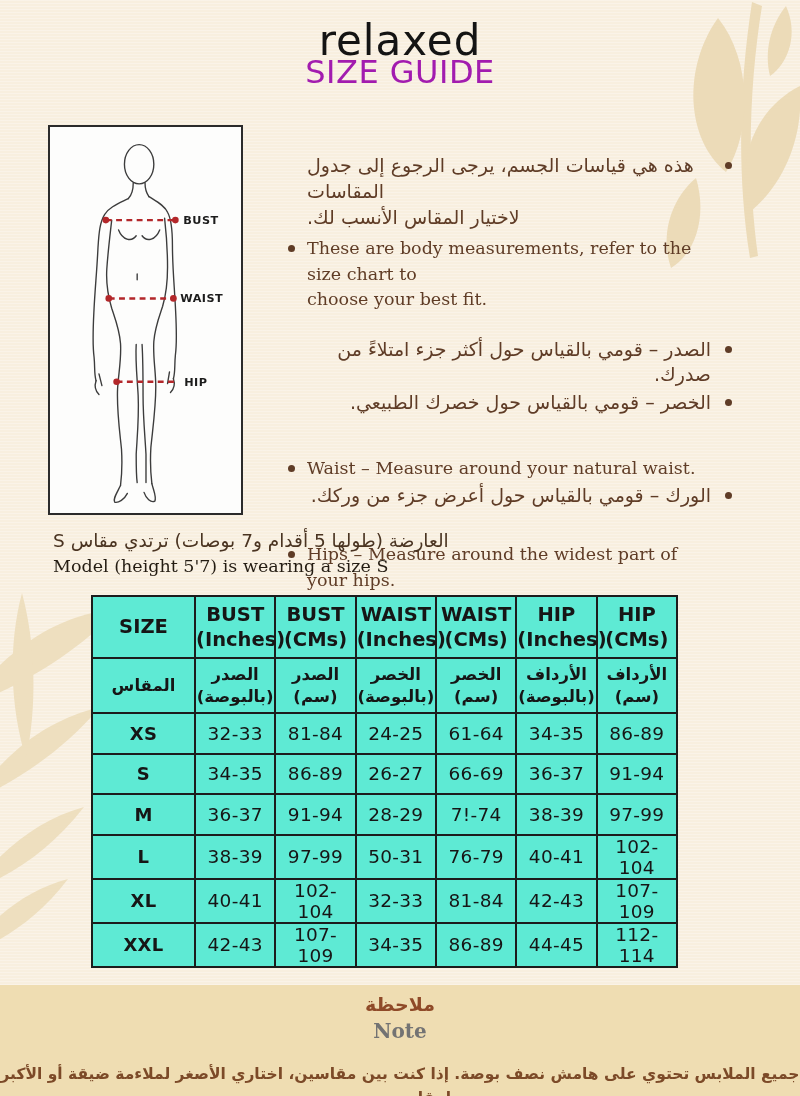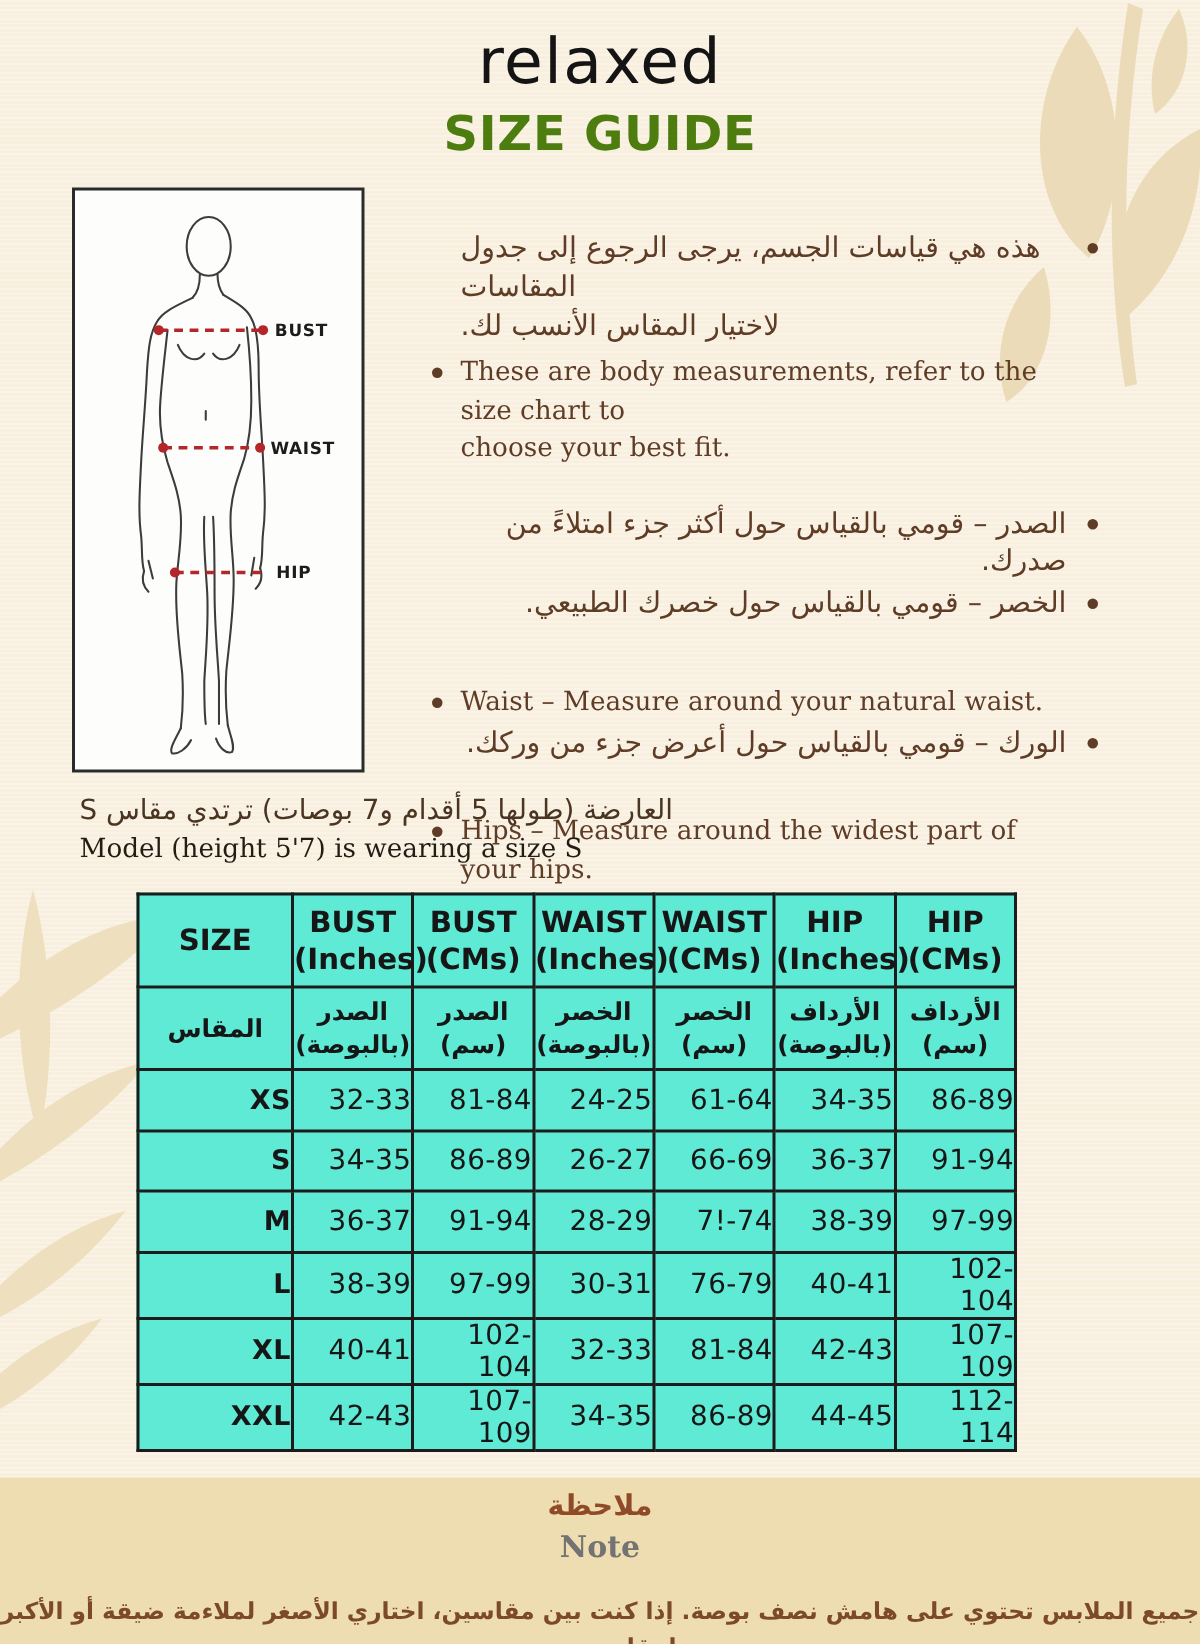--- a/index.html
+++ b/index.html
@@ -9,22 +9,22 @@
     background-image:repeating-linear-gradient(0deg, rgba(255,255,255,.28) 0 1px, rgba(0,0,0,0) 1px 3px);
     font-family:"DejaVu Sans","Liberation Sans",sans-serif;
     -webkit-font-smoothing:antialiased;
   }
   .abs{position:absolute;}
   
   .leaf-svg{position:absolute;pointer-events:none;}
   
   .logo{top:16px;left:0;width:100%;text-align:center;
     font-size:42px;font-weight:500;letter-spacing:1px;color:#141414;}
-  .title{top:70px;left:0;width:100%;text-align:center;
-    font-size:32px;font-weight:700;letter-spacing:.5px;color:#4d7c0f;}
+  .title{top:53px;left:0;width:100%;text-align:center;
+    font-size:32px;font-weight:400;letter-spacing:.5px;color:#a21caf;}
   
   .diagram{top:125px;left:48px;width:195px;height:390px;background:#fdfdfc;
     border:2.5px solid #2b2b2b;box-sizing:border-box;}
   .diagram svg{display:block;width:100%;height:100%;}
   
   .bullets{top:153px;left:283px;width:452px;color:#5f3c26;}
   .bullet{position:relative;padding:0 24px;box-sizing:border-box;}
   .bullet .dot{position:absolute;top:9px;width:7px;height:7px;border-radius:50%;background:#5f3c26;}
   .bullet.en .dot{left:5px;}
   .bullet.ar .dot{right:3px;}
@@ -43,21 +43,21 @@
   .model-note{top:529px;left:53px;width:520px;color:#3c2a1c;}
   .model-note .ar{direction:rtl;text-align:left;font-size:18.5px;line-height:1.35;color:#4a3422;}
   .model-note .en{font-family:"DejaVu Serif","Liberation Serif",serif;font-size:17.5px;line-height:1.4;color:#241c12;}
   
   .size-table{top:595px;left:45px;}
   table{border-collapse:collapse;width:587px;table-layout:fixed;background:#5eead4;margin-left:46px;}
   th,td{border:2.5px solid #1c1c1c;text-align:center;vertical-align:middle;
     white-space:pre-line;color:#161616;padding:0;}
   .hdr-en th{height:60px;font-size:19.5px;font-weight:800;line-height:1.3;}
   .hdr-ar td{height:53px;font-size:16.5px;font-weight:700;direction:rtl;line-height:1.3;}
-  tbody td{height:38.5px;font-size:18.5px;font-weight:500;letter-spacing:.3px;text-align:right;}
+  tbody td{height:38.5px;font-size:18.5px;font-weight:500;letter-spacing:.3px;}
   tbody td.size-col{font-weight:800;font-size:18px;}
   
   .notebar{top:985px;left:0;width:800px;height:111px;background:#efddb2;text-align:center;box-sizing:border-box;padding-top:7px;}
   .notebar .t-ar{font-size:19px;font-weight:800;color:#8f4a28;line-height:1.35;}
   .notebar .t-en{font-family:"DejaVu Serif","Liberation Serif",serif;font-size:20px;font-weight:700;color:#737373;line-height:1.3;}
   .notebar .b-ar{direction:rtl;font-size:15.5px;font-weight:600;color:#7c4a28;line-height:1.55;margin-top:18px;}
   .notebar .b-en{font-family:"Liberation Sans","DejaVu Sans",sans-serif;font-size:15.5px;color:#6f4526;line-height:1.45;}
 </style>
 </head>
 <body>
@@ -205,21 +205,21 @@
           <td>91-94</td>
           <td>28-29</td>
           <td>7!-74</td>
           <td>38-39</td>
           <td>97-99</td>
         </tr>
         <tr>
           <td class="size-col">L</td>
           <td>38-39</td>
           <td>97-99</td>
-          <td>30-31</td>
+          <td>50-31</td>
           <td>76-79</td>
           <td>40-41</td>
           <td>102-104</td>
         </tr>
         <tr>
           <td class="size-col">XL</td>
           <td>40-41</td>
           <td>102-104</td>
           <td>32-33</td>
           <td>81-84</td>

